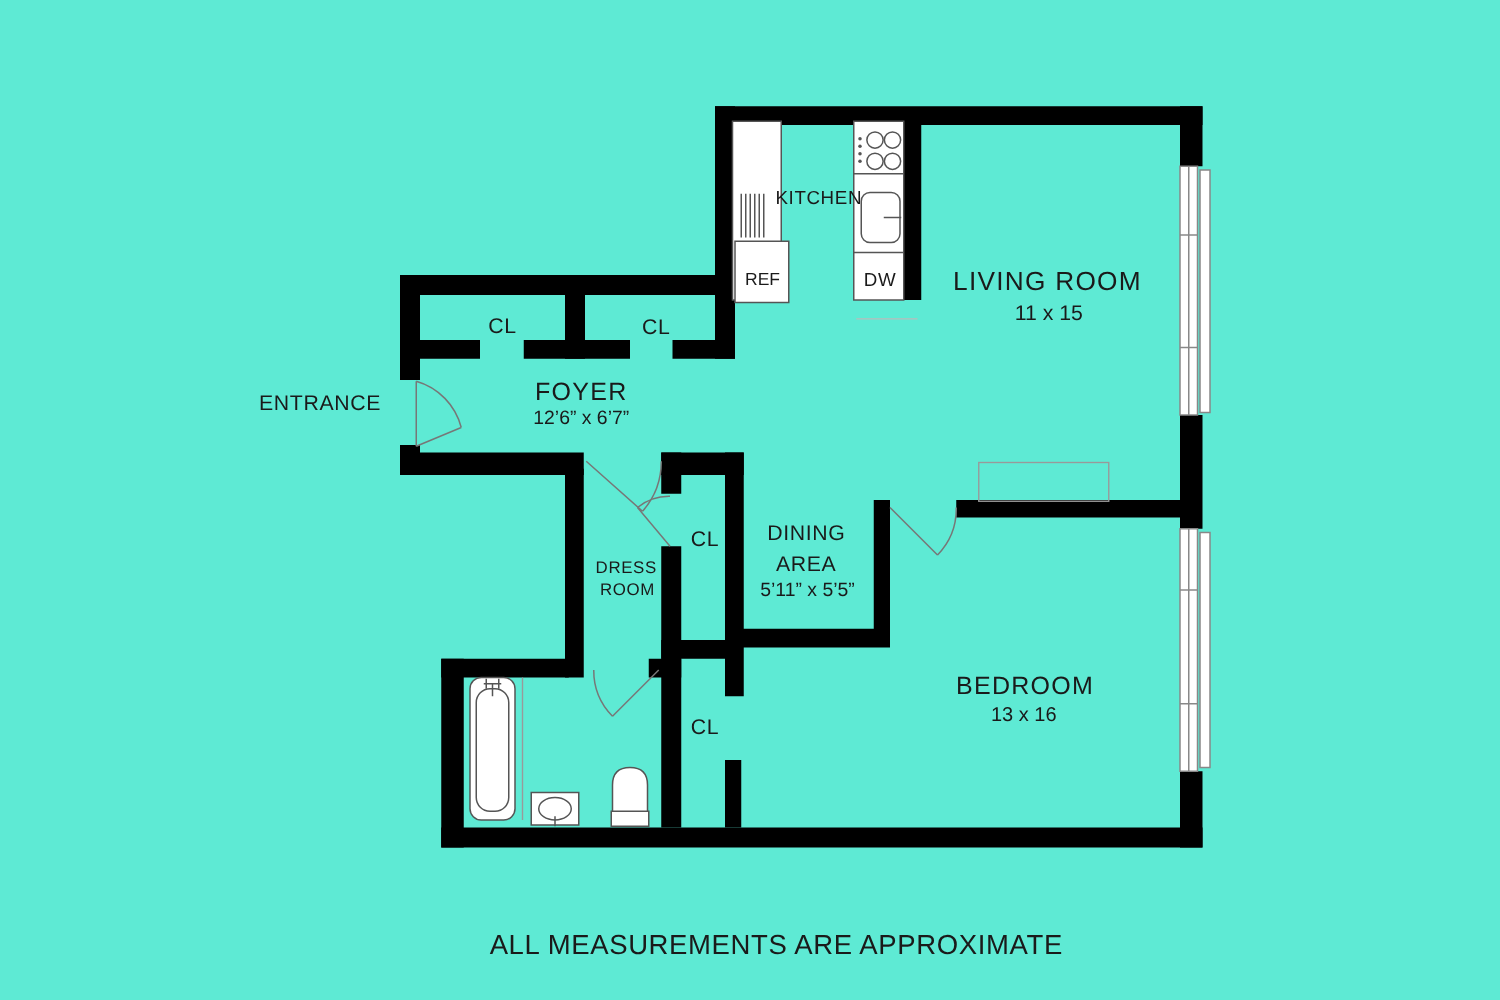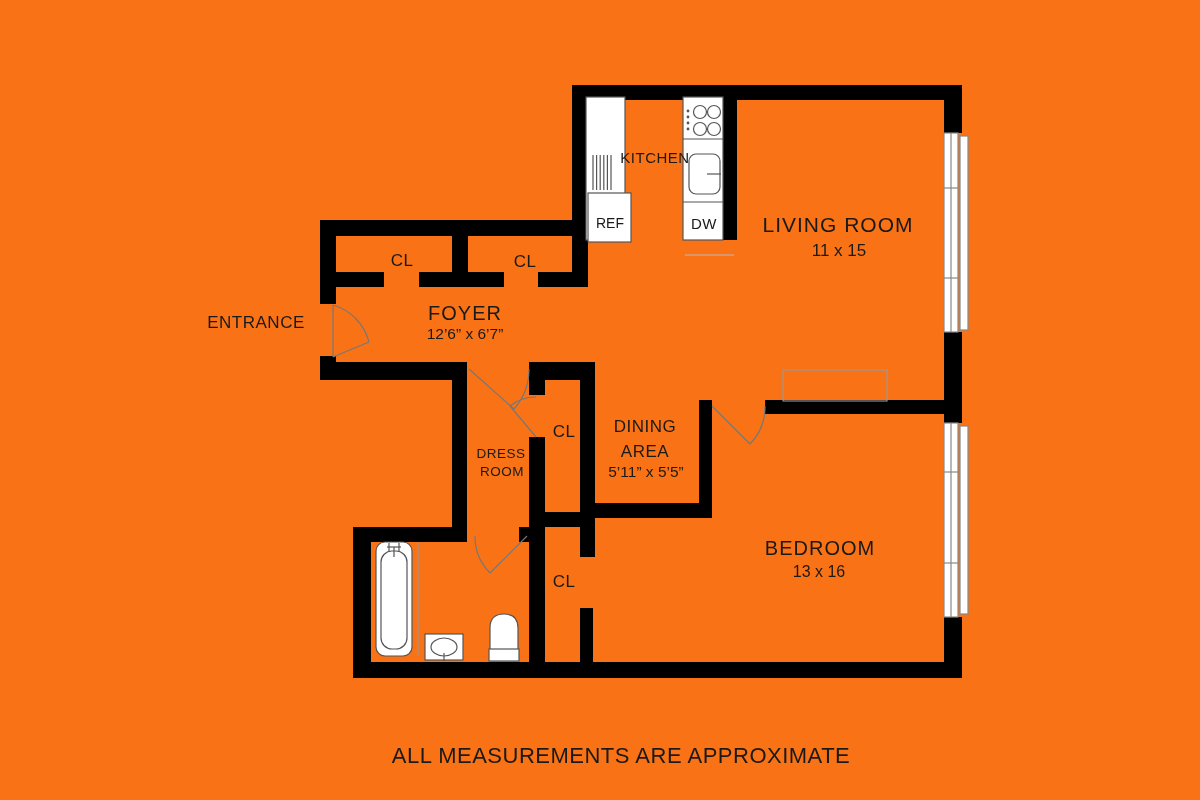--- a/index.html
+++ b/index.html
@@ -1,16 +1,16 @@
 <!DOCTYPE html>
 <html><head>
 <meta charset="utf-8">
 <style>
   html,body{margin:0;padding:0;background:#ffffff;width:1200px;height:800px;overflow:hidden;}
-  #stage{position:relative;width:1200px;height:800px;background:#f97316;}
+  #stage{position:relative;width:1200px;height:800px;background:#5eead4;}
   svg{position:absolute;left:0;top:0;}
   text{font-family:"Liberation Sans", sans-serif;fill:#1a1a1a;}
   .lbl-xl{font-size:21px;letter-spacing:1px;}
   .lbl-lg{font-size:20px;letter-spacing:1px;}
   .lbl-md{font-size:17px;letter-spacing:0.5px;}
   .lbl-cl{font-size:17px;letter-spacing:0.5px;}
   .lbl-dim{font-size:15.5px;}
   .lbl-dim2{font-size:16px;}
   .lbl-dim3{font-size:17px;}
   .lbl-sm{font-size:15px;letter-spacing:0.5px;}

